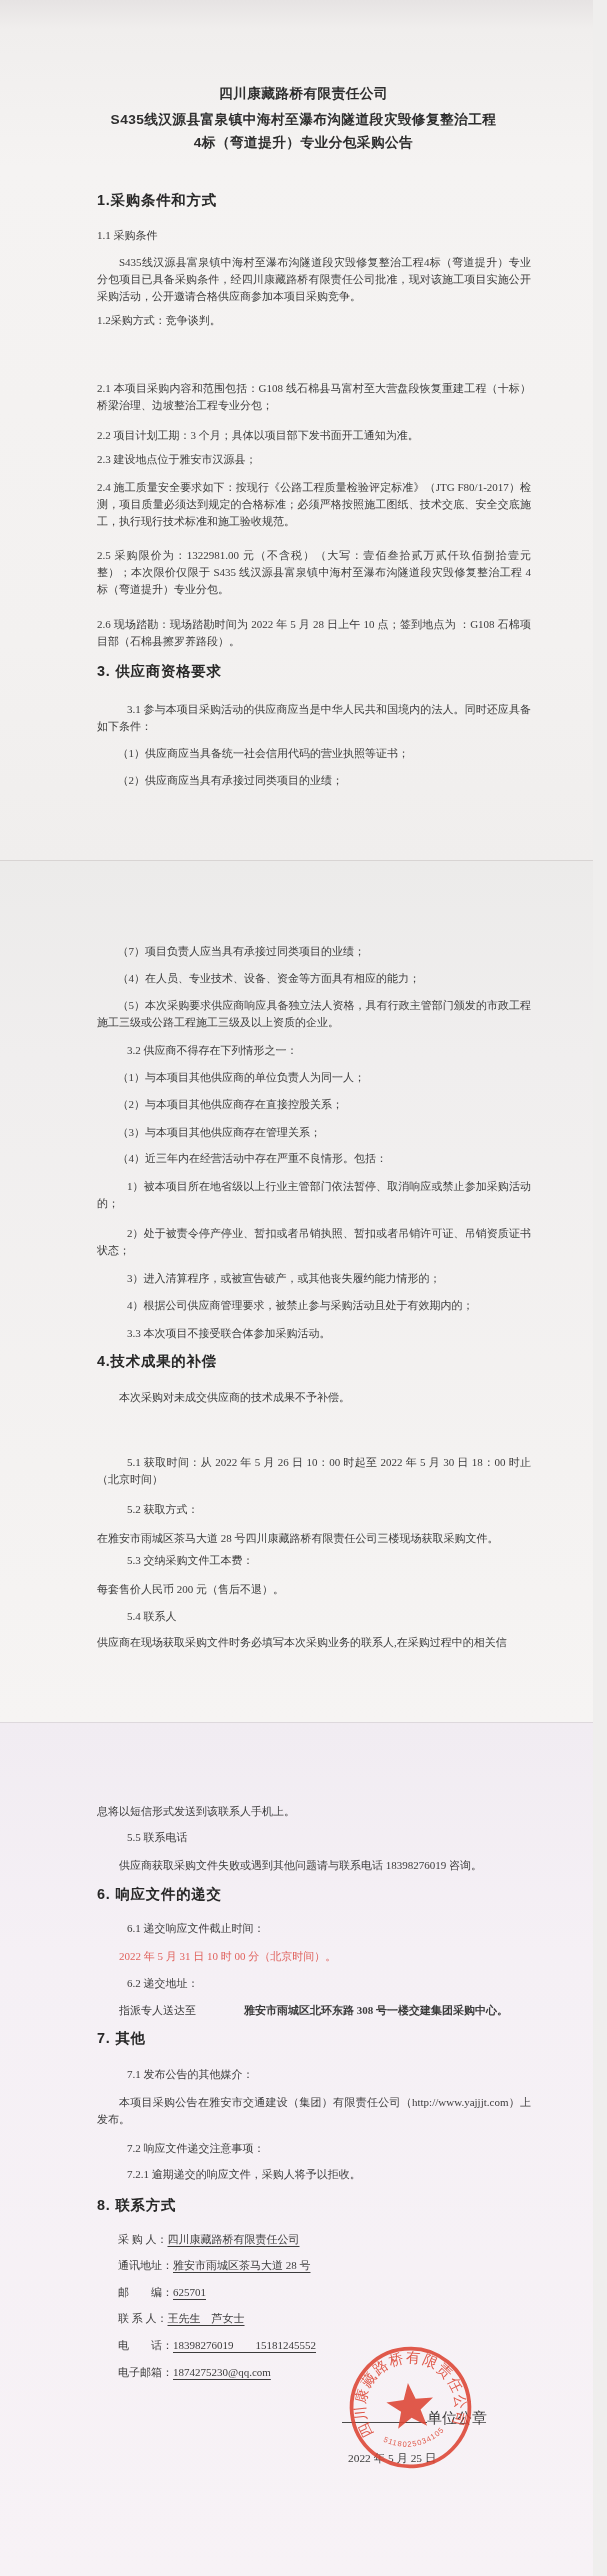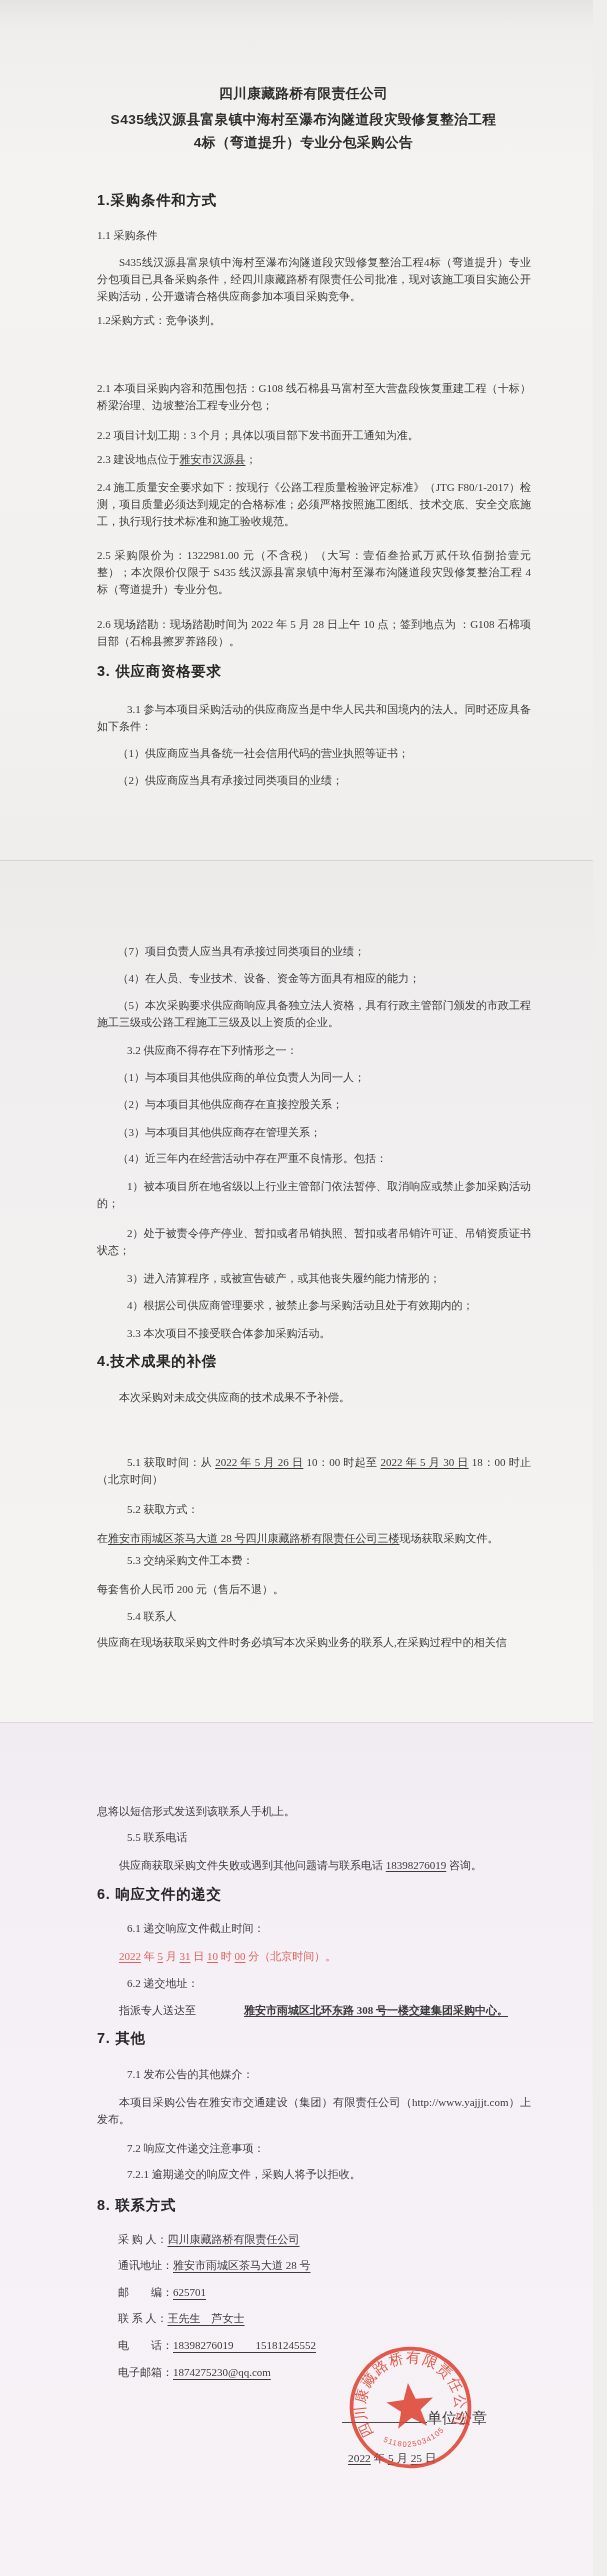--- a/index.html
+++ b/index.html
@@ -7,21 +7,21 @@
   .pg{position:relative;width:593px;overflow:hidden;}
   #pg1{height:860px;background:linear-gradient(180deg,#e6e3e3 0px,#f0eeed 29px,#f5f3f2 167px,#f3f1f0 75%,#f0eeed 100%);}
   #pg2{height:861px;border-top:0.8px solid #d8d4d3;background:linear-gradient(180deg,#ecebea 0px,#f0eeee 197px,#f4f2f1 70%,#f6f4f3 100%);}
   #pg3{height:855px;border-top:0.8px solid #ddd8dc;background:linear-gradient(180deg,#f1ecf2 0px,#f5f0f5 228px,#f7f2f6 100%);}
   .blk{position:absolute;left:97px;width:434px;font-size:11px;line-height:17px;text-align:justify;margin:0;}
   .ttl{left:0;width:607px;text-align:center;font-family:"Liberation Sans","DejaVu Sans",sans-serif;font-weight:bold;font-size:13.7px;color:#2e2e2e;letter-spacing:0.4px;}
   .hd{font-family:"Liberation Sans","DejaVu Sans",sans-serif;font-weight:bold;font-size:14.4px;color:#282828;letter-spacing:0.8px;line-height:20px;}
   .inp{text-indent:22px;}
   .in1{text-indent:20.5px;}
   .in2{text-indent:30px;}
-  .u{text-decoration:underline;text-underline-offset:2.3px;}
+  .u{text-underline-offset:2.3px;}
   .red{color:#e0635e;}
   .bld{font-weight:bold;margin-left:48px;}
   .fld{left:118px;width:395px;}
   .fld .val{text-decoration:underline;text-underline-offset:3px;}
   .brk{word-break:break-all;}
   #seal{position:absolute;left:342px;top:616px;width:137px;height:137px;opacity:.88;transform:rotate(-6deg);}
   #sig-row{position:absolute;left:342px;top:659px;width:175px;font-size:15px;margin-top:27px;}
   #sig-row .line{display:inline-block;width:85px;border-bottom:1.1px solid #4a4a4a;height:10.6px;}
   #foot-date{position:absolute;left:348px;top:717px;font-size:11.4px;}
 </style>

